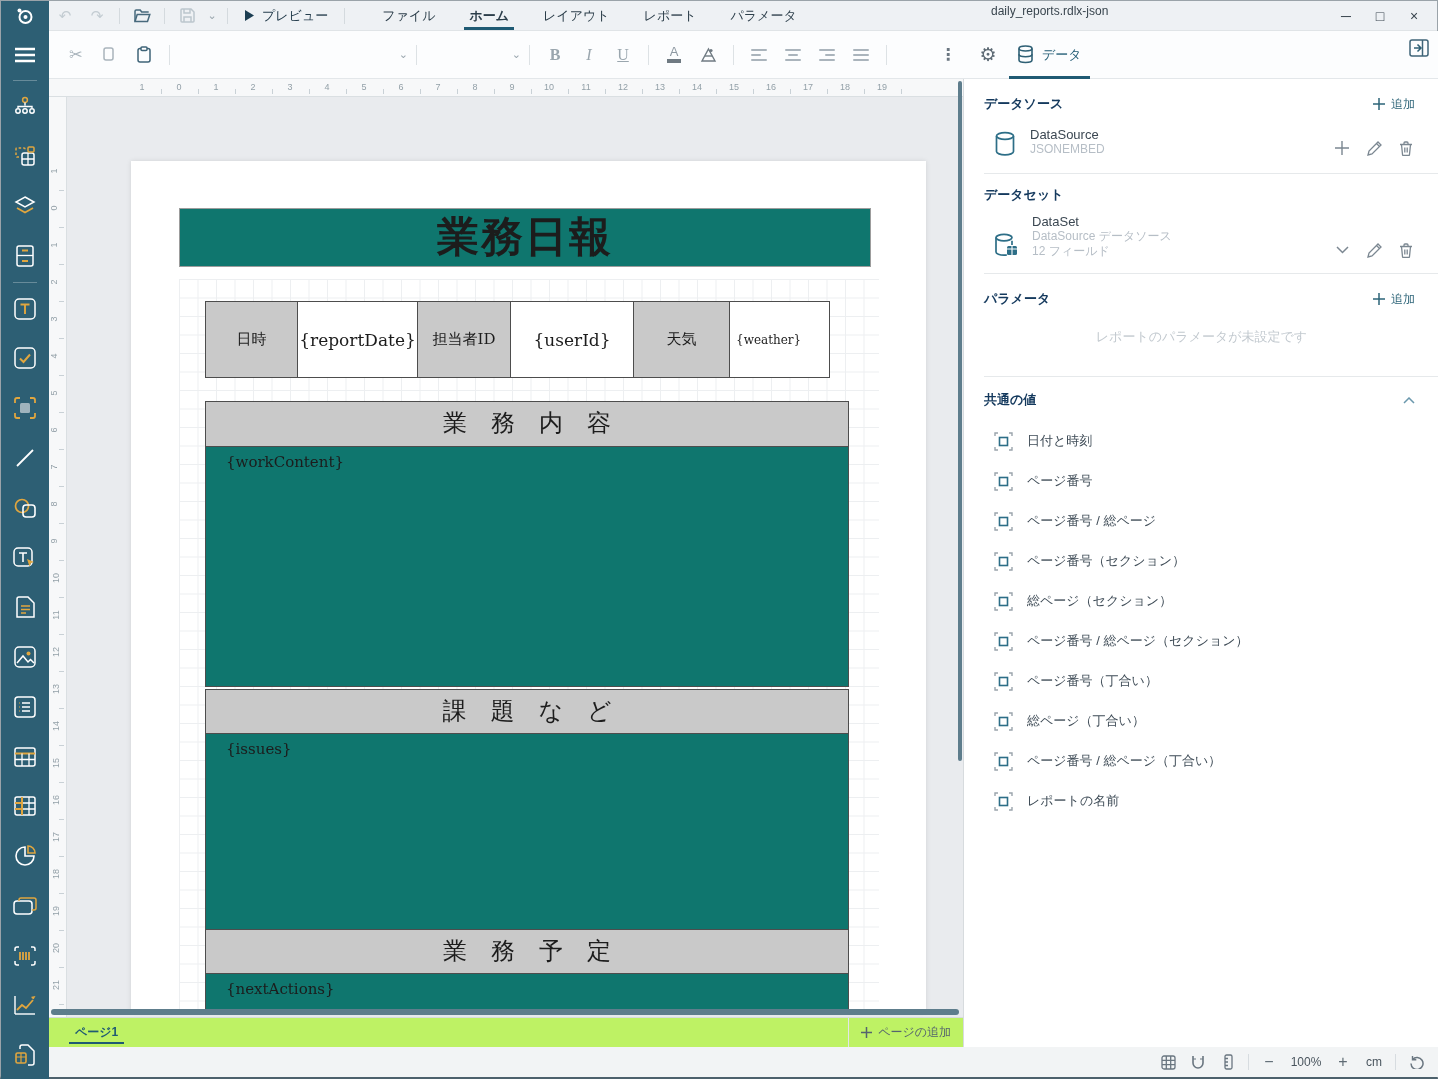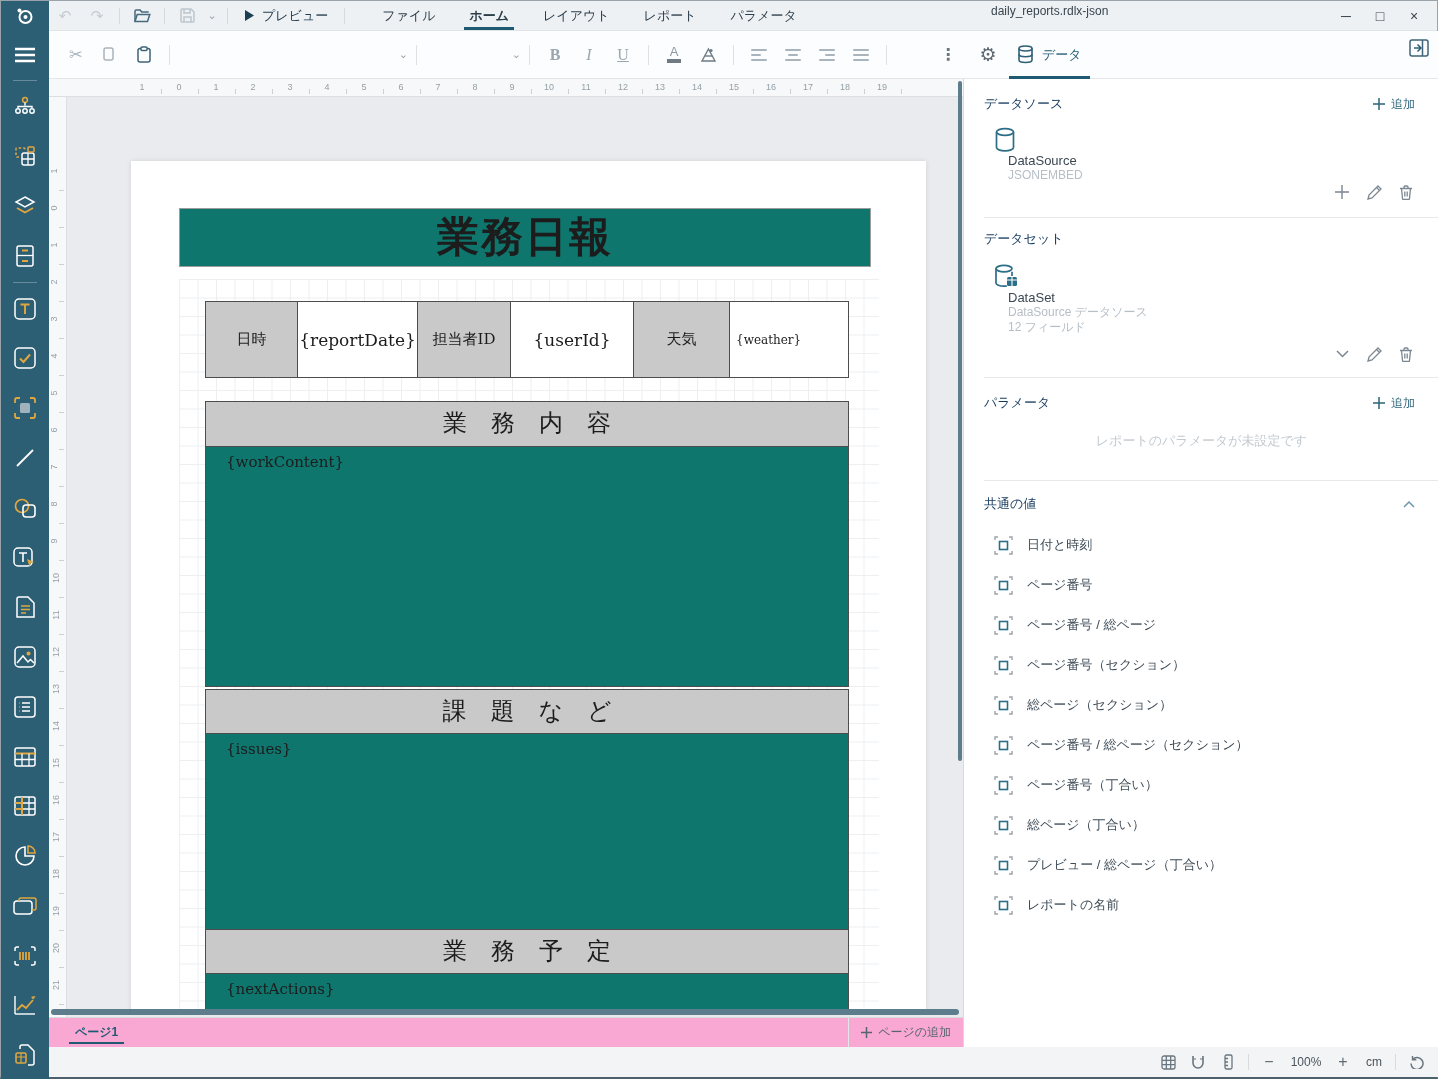--- a/index.html
+++ b/index.html
@@ -60,48 +60,48 @@
     background-size:18.5px 18.5px; }
   .rpt { font-family:"DejaVu Serif","Liberation Serif",serif; color:#1c1c1c; position:absolute; background:#0f766e; }
   .rpt-title { left:48px; top:47px; width:692px; height:59px; border:1px solid #9c9c9c; text-align:center; line-height:56px; font-size:42px; font-weight:bold; letter-spacing:2px; }
   .rpt-table { left:74px; top:140px; width:644px; height:77px; display:flex; background:transparent; }
   .cell { border:1.5px solid #4d4d4d; border-left-width:0; height:77px; display:flex; align-items:center; justify-content:center; background:#fff; }
   .cell:first-child { border-left-width:1.5px; }
   .cell.lab { background:#c9c9c9; font-size:15px; }
   .cell.fld { font-size:17px; }
   .cell.c0 { width:93px; } .cell.c1 { width:120px; } .cell.c2 { width:93px; }
   .cell.c3 { width:123px; } .cell.c4 { width:96px; }
-  .cell.c5 { width:119px; font-size:12px; justify-content:flex-start; padding-left:6px; }
+  .cell.c5 { width:100px; font-size:12px; justify-content:flex-start; padding-left:6px; }
   .sec-head { left:74px; width:644px; height:46px; background:#c9c9c9; border:1.5px solid #4d4d4d; text-align:center; line-height:43px; font-size:24px; }
   .sec-body { left:74px; width:644px; border:1.5px solid #4d4d4d; border-top-width:0; font-size:15px; padding:6px 20px; }
   .s1h { top:240px; } .s1b { top:286px; height:240px; }
   .s2h { top:528px; height:45px; line-height:42px; } .s2b { top:573px; height:196px; }
   .s3h { top:768px; height:45px; line-height:42px; } .s3b { top:813px; height:60px; }
   .h-scroll { position:absolute; left:2px; bottom:2px; width:908px; height:6px; background:#5e7d8c; border-radius:3px; cursor:pointer; }
   .v-scroll { position:absolute; right:1px; top:2px; width:4px; height:680px; background:#5e7d8c; border-radius:2px; cursor:pointer; }
 
   
-  .tabbar { position:absolute; left:48px; top:1016px; width:914px; height:30px; background:#f9a8d4; border-top:1px solid #d8dcdd; display:flex; align-items:center; }
+  .tabbar { position:absolute; left:48px; top:1016px; width:914px; height:30px; background:#bef264; border-top:1px solid #d8dcdd; display:flex; align-items:center; }
   .page-tab { margin-left:20px; color:#1f5a73; font-weight:bold; font-size:12px; position:relative; height:100%; display:flex; align-items:center; padding:0 6px; cursor:pointer; }
   .page-tab::after { content:""; position:absolute; left:0; right:0; bottom:3px; height:2px; background:#1f5a73; }
   .add-page { margin-left:auto; display:flex; align-items:center; gap:6px; color:#55646e; font-size:12px; padding:0 12px; height:100%; border-left:1px solid #e2e6e8; cursor:pointer; }
 
   
   .bottombar { position:absolute; left:48px; top:1046px; width:1390px; height:30px; background:#f2f4f5; display:flex; align-items:center; justify-content:flex-end; padding-right:8px; }
   .st-ico { width:30px; height:24px; color:#5f6b74; cursor:pointer; }
   .st-sep { width:1px; height:16px; background:#d7dce0; margin:0 5px; }
   .zoom-val { width:44px; text-align:center; font-size:12px; color:#4a555e; }
   .unit { font-size:12px; color:#4a555e; padding:0 8px; cursor:pointer; }
 
   
   .panel { position:absolute; left:962px; top:78px; width:476px; height:968px; background:#fff; border-left:1px solid #d7dbde; overflow:hidden; }
   .p-head { display:flex; align-items:center; justify-content:space-between; padding:0 24px 0 20px; }
-  .p-title { font-weight:normal; font-size:13px; color:#14395d; }
+  .p-title { font-weight:bold; font-size:13px; color:#14395d; }
   .add-link { display:flex; align-items:center; gap:6px; color:#2d6478; font-size:12px; cursor:pointer; }
-  .p-item { display:flex; align-items:flex-start; padding:0 24px 0 30px;flex-direction:column; }
+  .p-item { display:flex; align-items:flex-end; padding:0 24px 0 30px; }
   .p-item .txt { margin-left:14px; line-height:15px; }
   .p-item .nm { font-size:13px; color:#3b4752; }
   .p-item .sub { font-size:12px; color:#b6bec6; }
   .row-icons { margin-left:auto; display:flex; align-items:center; gap:14px; }
   .ri { width:18px; height:18px; cursor:pointer; }
   .divider { height:1px; background:#e6e9eb; margin:0 0 0 20px; }
   .empty-text { text-align:center; color:#c2c9cf; font-size:13px; }
   .cv-item { display:flex; align-items:center; height:40px; padding-left:30px; cursor:pointer; }
   .cv-label { margin-left:14px; font-size:13px; color:#3f4c57; }
   svg { display:block; }
@@ -753,21 +753,21 @@
           <span class="cv-label">総ページ（丁合い）</span>
         </div>
 
         <div class="cv-item">
           <span class="ico">
             <svg width="19" height="19" viewBox="0 0 19 19" fill="none">
               <path d="M1 4V1h3M15 1h3v3M18 15v3h-3M4 18H1v-3" stroke="#9aa4ac" stroke-width="1.4"></path>
               <rect x="5.5" y="5.5" width="8" height="8" stroke="#2d6e87" stroke-width="1.6"></rect>
             </svg>
           </span>
-          <span class="cv-label">プレビュー / 総ページ（丁合い）</span>
+          <span class="cv-label">ページ番号 / 総ページ（丁合い）</span>
         </div>
 
         <div class="cv-item">
           <span class="ico">
             <svg width="19" height="19" viewBox="0 0 19 19" fill="none">
               <path d="M1 4V1h3M15 1h3v3M18 15v3h-3M4 18H1v-3" stroke="#9aa4ac" stroke-width="1.4"></path>
               <rect x="5.5" y="5.5" width="8" height="8" stroke="#2d6e87" stroke-width="1.6"></rect>
             </svg>
           </span>
           <span class="cv-label">レポートの名前</span>

